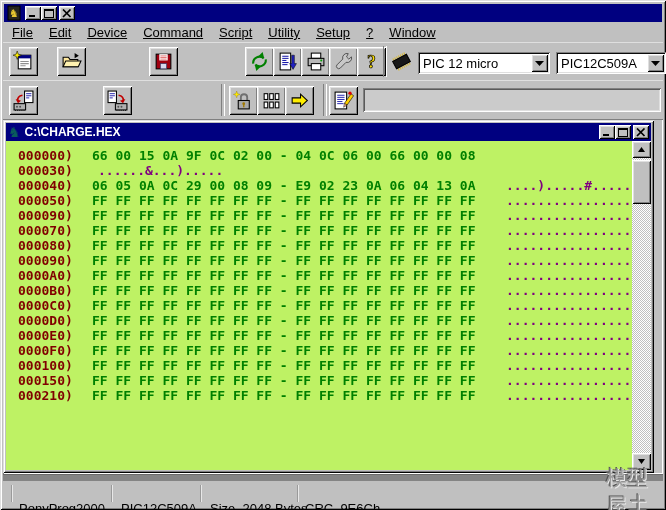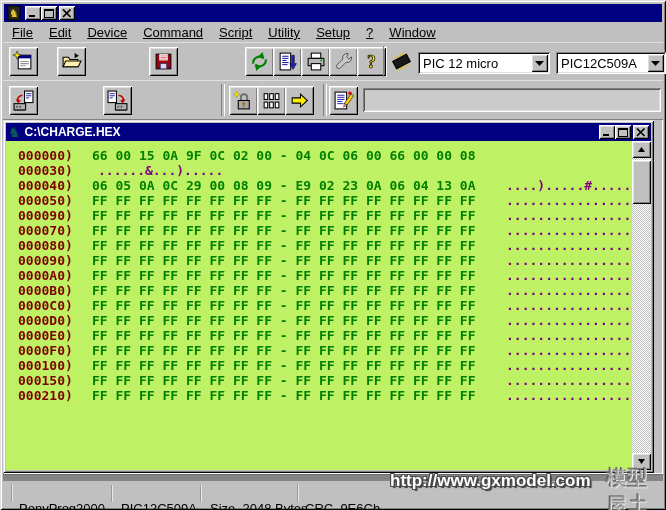--- a/index.html
+++ b/index.html
@@ -355,17 +355,16 @@
     <span class="sdiv" style="left:8px"></span>
     <span class="spanel" style="left:16px">PonyProg2000</span>
     <span class="sdiv" style="left:108px"></span>
     <span class="spanel" style="left:118px">PIC12C509A</span>
     <span class="sdiv" style="left:197px"></span>
     <span class="spanel" style="left:207px">Size  2048 Bytes</span>
     <span class="sdiv" style="left:294px"></span>
     <span class="spanel" style="left:302px">CRC  9E6Ch</span>
   </div>
 
-  <span class="wm-url">http://www.gxmodel.com</span>
   <span class="wm-cn">模型屋</span>
   <span class="wm-cn2">土</span>
 
 </div>
 
 </body></html>

